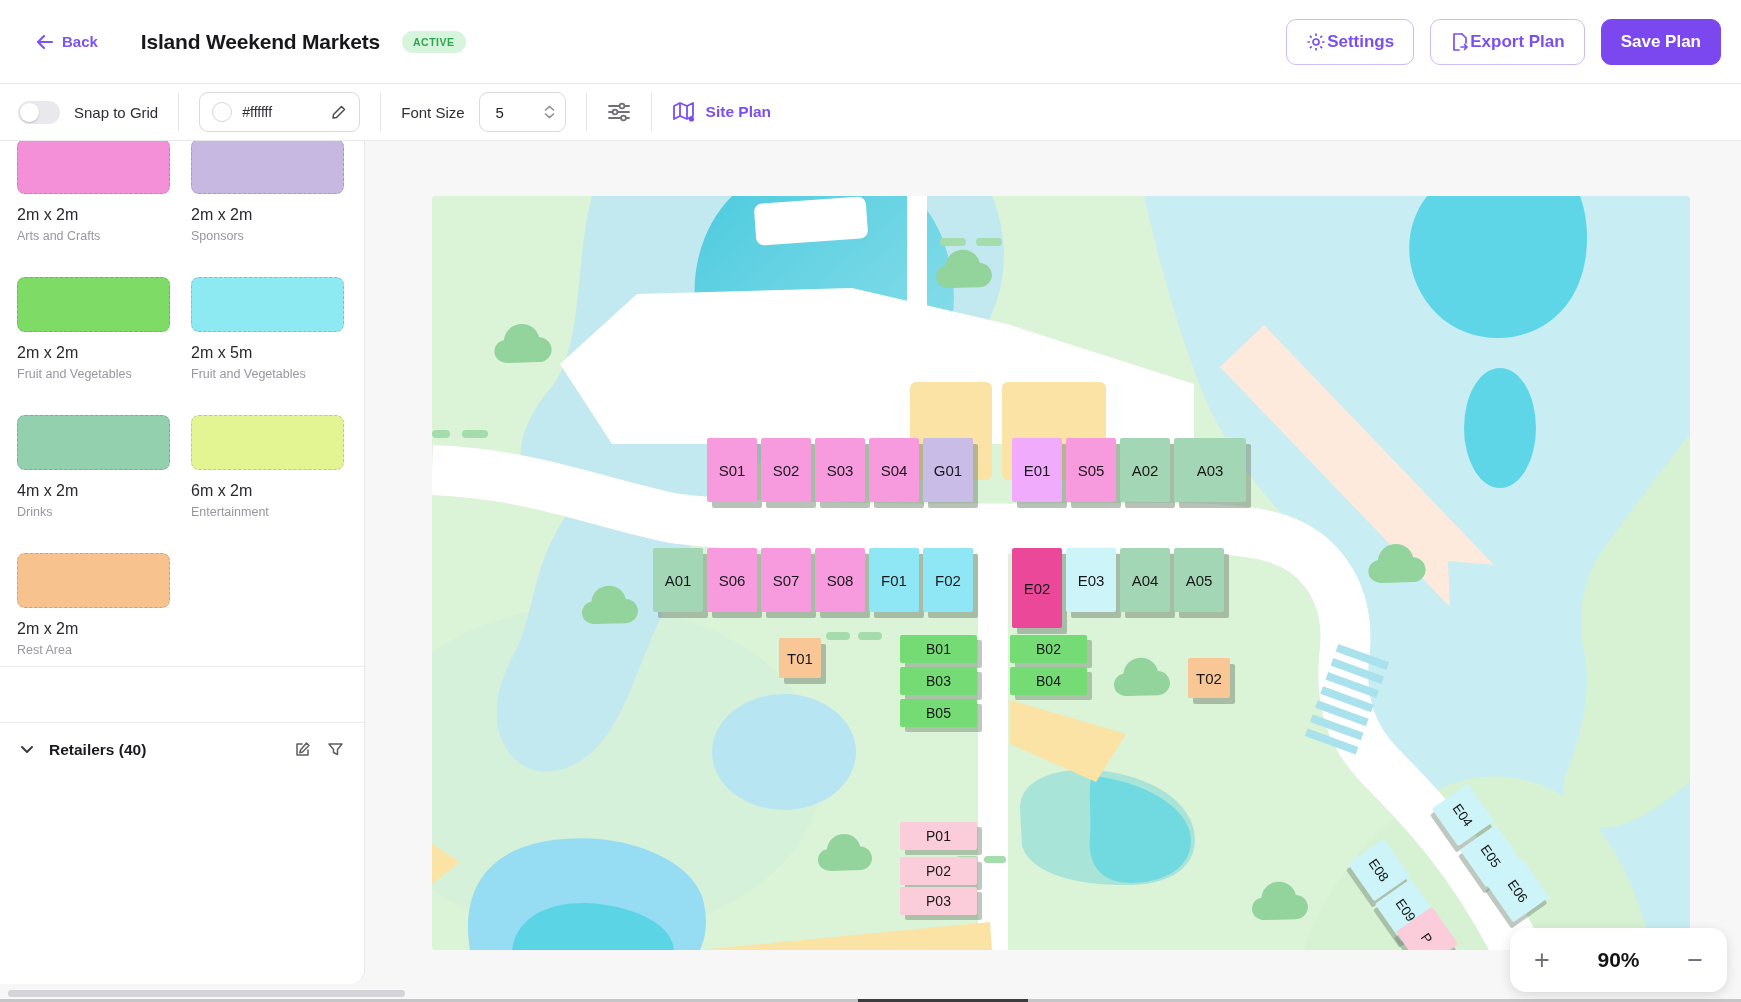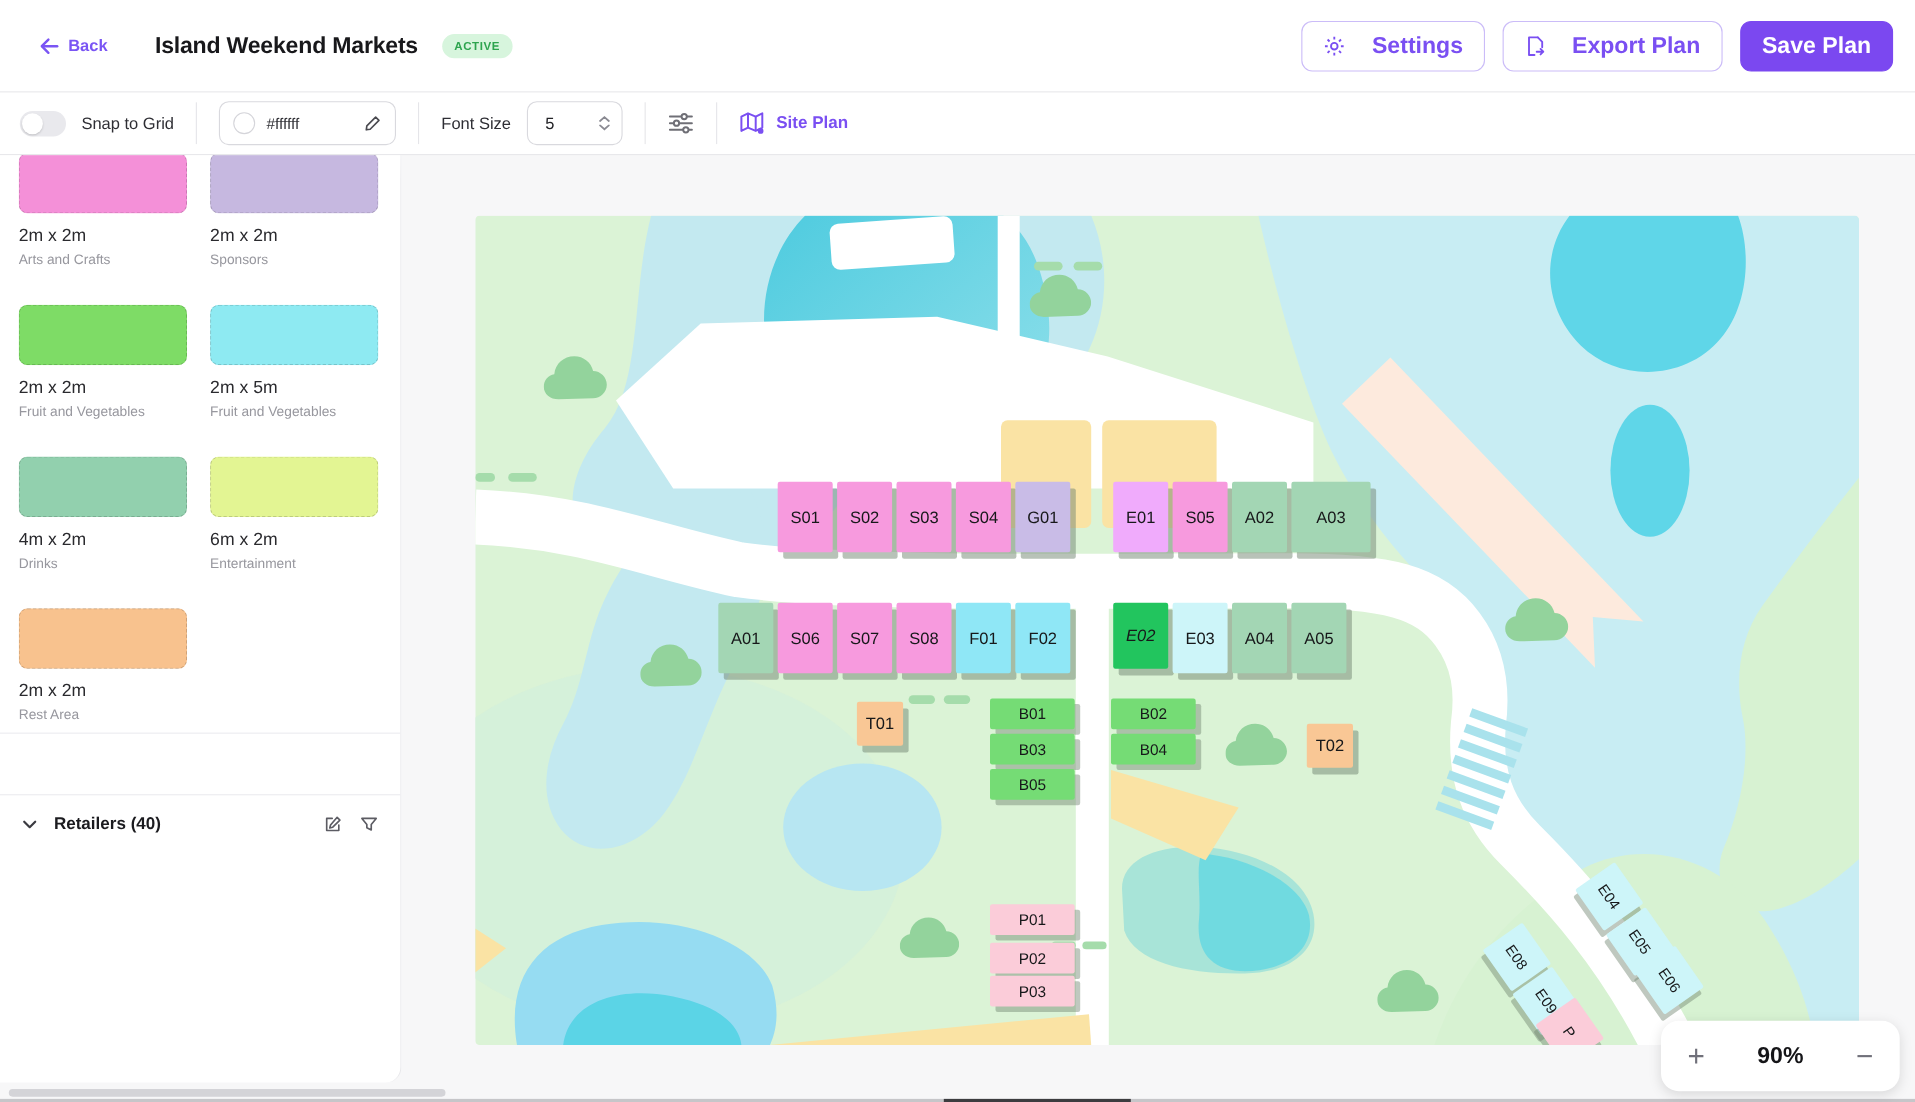--- a/index.html
+++ b/index.html
@@ -5,21 +5,21 @@
   * { margin:0; padding:0; box-sizing:border-box; }
   html,body { width:1741px; height:1002px; }
   body { font-family:"Liberation Sans", sans-serif; background:#f7f7f8; overflow:hidden; position:relative; }
 
   
   .topbar { position:absolute; left:0; top:0; width:1741px; height:84px; background:#fff; border-bottom:1px solid #e8e8eb; display:flex; align-items:center; z-index:30; }
   .back-btn { display:flex; align-items:center; gap:8px; margin-left:36px; color:#7a55f4; font-size:15px; font-weight:700; cursor:pointer; }
   .page-title { margin-left:43px; font-size:21px; font-weight:800; color:#18181b; letter-spacing:-.2px; }
   .status-badge { margin-left:22px; background:#d7f5dd; color:#2da44e; font-size:10.5px; font-weight:700; letter-spacing:.5px; padding:5px 11px; border-radius:12px; }
   .topbar-actions { margin-left:auto; margin-right:20px; display:flex; gap:16px; }
-  .btn { display:flex; align-items:center; gap:24px; height:46px; padding:0 19px; border-radius:10px; font-size:21px; font-weight:700; cursor:pointer; }
+  .btn { display:flex; align-items:center; gap:1px; height:46px; padding:0 19px; border-radius:10px; font-size:17px; font-weight:700; cursor:pointer; }
   .btn.outline { background:#fff; border:1.5px solid #cbbcf8; color:#7a4ff2; }
   .btn.solid { background:#7b48f0; color:#fff; border:1.5px solid #7b48f0; }
 
   
   .toolbar { position:absolute; left:0; top:84px; width:1741px; height:57px; background:#fff; border-bottom:1px solid #e8e8eb; display:flex; align-items:center; z-index:25; }
   .library-head { width:365px; height:57px; border-right:1px solid #e8e8eb; display:flex; align-items:center; gap:14px; padding-left:20px; flex:none; }
   .library-title { font-size:15.5px; font-weight:700; color:#1b1b1f; }
   .tool-label { font-size:15px; color:#2e2e34; }
   .v-div { width:1px; height:38px; background:#e5e5e9; margin:0 20px; }
   .toggle { width:42px; height:23px; border-radius:12px; background:#e9e9ed; position:relative; margin:0 14px 0 18px; cursor:pointer; flex:none; }
@@ -317,21 +317,21 @@
         <div class="stall" style="left: 580px; top: 242px; width: 50px; height: 64px; background: #f0abfc;">E01</div>
         <div class="stall" style="left: 634px; top: 242px; width: 50px; height: 64px; background: rgb(247, 154, 222);">S05</div>
         <div class="stall" style="left: 688px; top: 242px; width: 50px; height: 64px; background: rgb(163, 214, 180);">A02</div>
         <div class="stall" style="left: 742px; top: 242px; width: 72px; height: 64px; background: rgb(163, 214, 180);">A03</div>
         <div class="stall" style="left: 221px; top: 352px; width: 50px; height: 64px; background: rgb(163, 214, 180);">A01</div>
         <div class="stall" style="left: 275px; top: 352px; width: 50px; height: 64px; background: rgb(247, 154, 222);">S06</div>
         <div class="stall" style="left: 329px; top: 352px; width: 50px; height: 64px; background: rgb(247, 154, 222);">S07</div>
         <div class="stall" style="left: 383px; top: 352px; width: 50px; height: 64px; background: rgb(247, 154, 222);">S08</div>
         <div class="stall" style="left: 437px; top: 352px; width: 50px; height: 64px; background: rgb(143, 231, 246);">F01</div>
         <div class="stall" style="left: 491px; top: 352px; width: 50px; height: 64px; background: rgb(143, 231, 246);">F02</div>
-        <div class="stall" style="left: 580px; top: 352px; width: 50px; height: 60px; background: #22c55e; font-style: italic;">E02</div>
+        <div class="stall" style="left: 580px; top: 352px; width: 50px; height: 80px; background: #ec4899;">E02</div>
         <div class="stall" style="left: 634px; top: 352px; width: 50px; height: 64px; background: rgb(205, 245, 249);">E03</div>
         <div class="stall" style="left: 688px; top: 352px; width: 50px; height: 64px; background: rgb(163, 214, 180);">A04</div>
         <div class="stall" style="left: 742px; top: 352px; width: 50px; height: 64px; background: rgb(163, 214, 180);">A05</div>
         <div class="stall" style="left: 347px; top: 442px; width: 42px; height: 40px; background: rgb(249, 199, 149);">T01</div>
         <div class="stall" style="left: 756px; top: 462px; width: 42px; height: 40px; background: rgb(249, 199, 149);">T02</div>
         <div class="stall bar" style="left: 468px; top: 439px; width: 77px; height: 28px; background: rgb(117, 220, 117);">B01</div>
         <div class="stall bar" style="left: 468px; top: 471px; width: 77px; height: 28px; background: rgb(117, 220, 117);">B03</div>
         <div class="stall bar" style="left: 468px; top: 503px; width: 77px; height: 28px; background: rgb(117, 220, 117);">B05</div>
         <div class="stall bar" style="left: 578px; top: 439px; width: 77px; height: 28px; background: rgb(117, 220, 117);">B02</div>
         <div class="stall bar" style="left: 578px; top: 471px; width: 77px; height: 28px; background: rgb(117, 220, 117);">B04</div>

